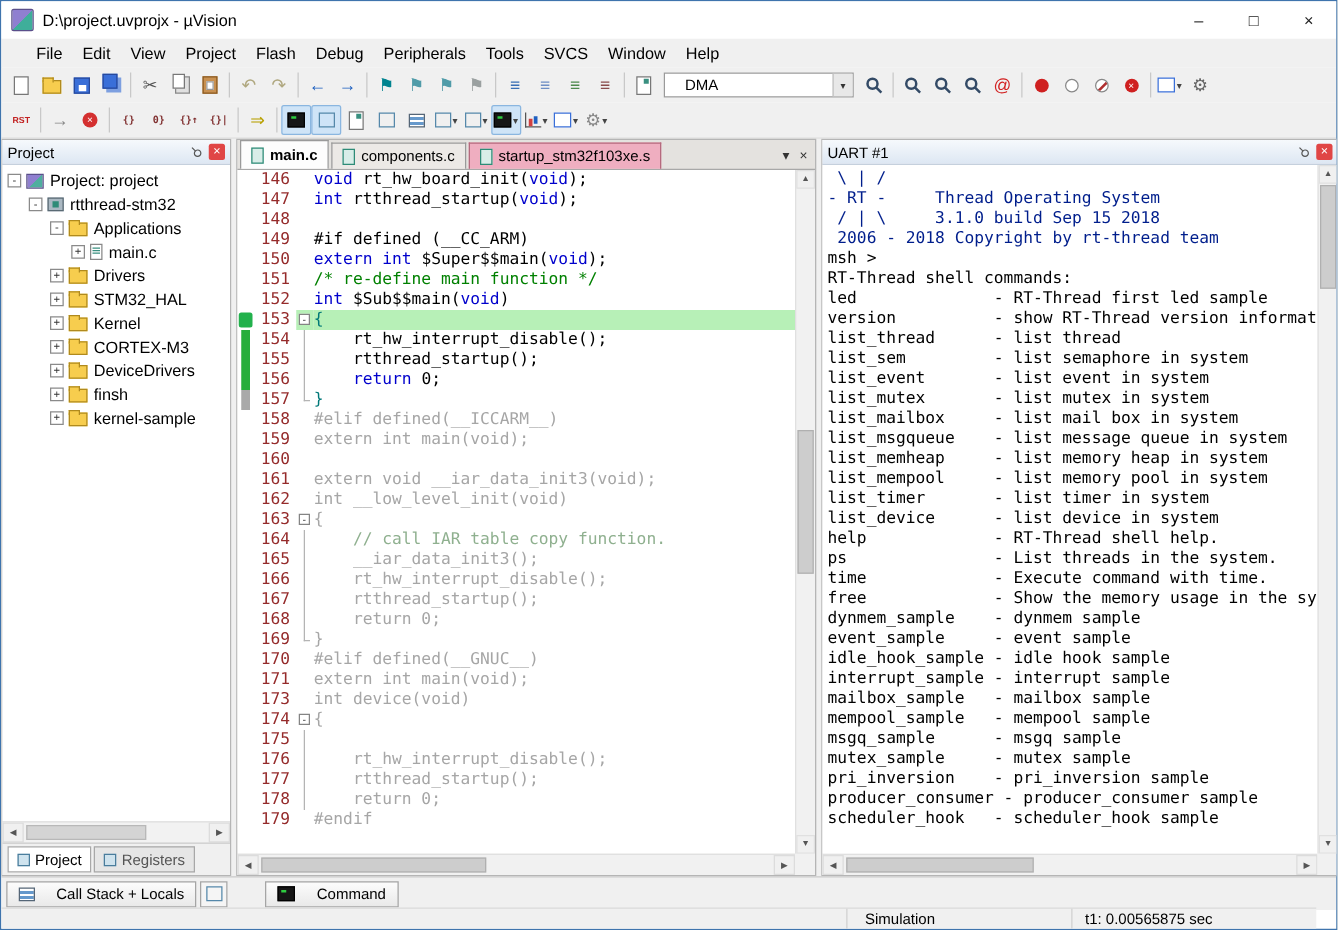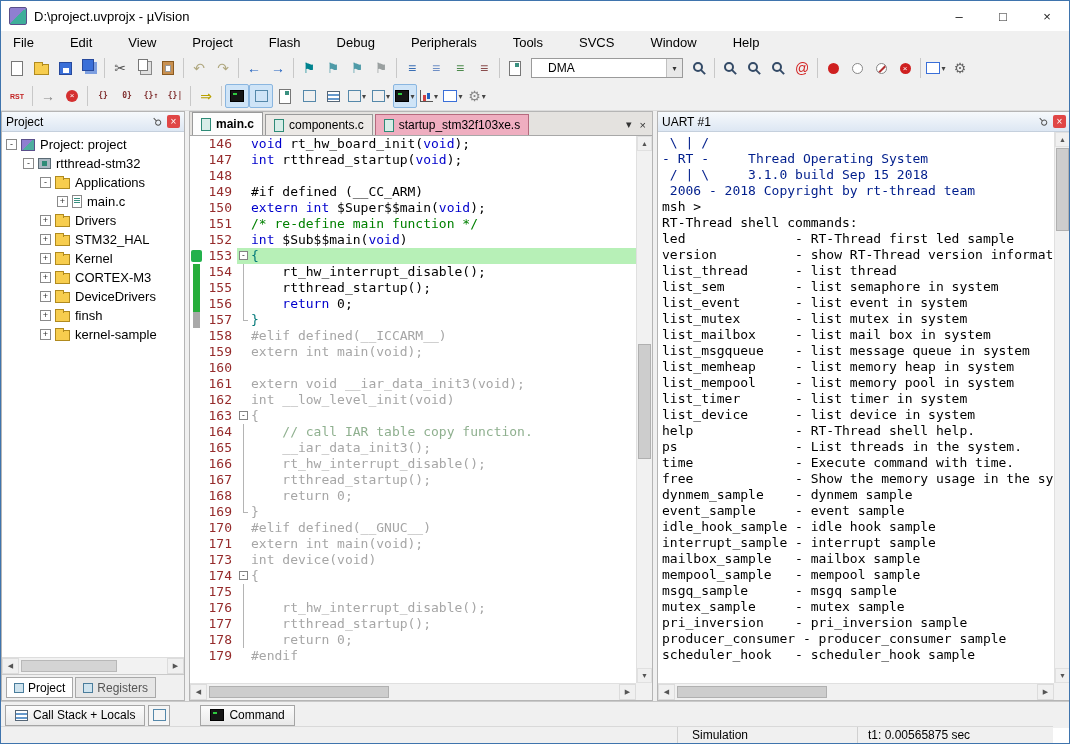--- a/index.html
+++ b/index.html
@@ -7,21 +7,21 @@
   #app{position:relative;width:1070px;height:744px;background:#fff;border:1px solid #3f74ad;overflow:hidden;font-size:13px;color:#000;}
 
   
   .titlebar{position:absolute;top:0;left:0;right:0;height:30px;background:#fff;display:flex;align-items:center;}
   .app-icon{width:18px;height:18px;margin:0 7px 0 8px;border-radius:2px;background:linear-gradient(135deg,#8f7fd0 0 50%,#3fae9a 50% 100%);border:1px solid #5a4f8a;flex:none;}
   .title-text{font-size:13px;}
   .win-btns{margin-left:auto;display:flex;height:100%;}
   .win-btn{width:44px;height:100%;display:flex;align-items:center;justify-content:center;font-size:13px;color:#222;}
 
   
-  .menubar{position:absolute;top:30px;left:0;right:0;height:23px;background:#f0f0f0;display:flex;align-items:center;padding-left:4px;gap:20px;}
+  .menubar{position:absolute;top:30px;left:0;right:0;height:23px;background:#f0f0f0;display:flex;align-items:center;padding-left:20px;}
   .menu-item{padding:3px 8px;font-size:13px;}
 
   
   .tbrow{position:absolute;left:0;right:0;background:#f0f0f0;display:flex;align-items:center;padding-left:4px;}
   .tb1{top:53px;height:28px;}
   .tb2{top:81px;height:29px;border-bottom:1px solid #dcdcdc;}
   .tb-btn{width:24px;height:24px;display:flex;align-items:center;justify-content:center;border:1px solid transparent;border-radius:2px;position:relative;flex:none;}
   .tb-btn.pressed{background:#cfe4f7;border-color:#8ab6e0;}
   .tb-sep{width:1px;height:20px;background:#c8c8c8;margin:0 3px;flex:none;}
   .tbi{font-size:14px;line-height:1;display:flex;align-items:center;justify-content:center;}
@@ -135,21 +135,21 @@
 
   
   .panel-uart .vscroll{top:20px;}
   .uart-content{position:absolute;top:20px;left:0;right:16px;bottom:17px;background:#fff;overflow:hidden;padding:3px 0 0 4px;}
   .uline{height:16px;font-family:"DejaVu Sans Mono",monospace;font-size:13px;line-height:16px;white-space:pre;}
   .u-nav{color:#001e8c;}
   .u-txt{color:#000;}
 
   
   .dockrow{position:absolute;left:0;right:0;top:700px;height:27px;background:#f0f0f0;border-top:1px solid #c9c9c9;display:flex;align-items:center;}
-  .dock-tab{display:flex;align-items:center;gap:5px;height:21px;padding:0 9px;background:linear-gradient(#fcfcfc,#e9e9e9);border:1px solid #a5a5a5;font-size:12px;margin-left:4px;flex:none;}
+  .dock-tab{display:flex;align-items:center;gap:17px;height:21px;padding:0 9px;background:linear-gradient(#fcfcfc,#e9e9e9);border:1px solid #a5a5a5;font-size:12px;margin-left:4px;flex:none;}
   .dock-btn{width:22px;height:21px;border:1px solid #a5a5a5;background:#f5f5f5;display:flex;align-items:center;justify-content:center;margin-left:3px;flex:none;}
   .dock-spacer{width:26px;flex:none;}
   .statusbar{position:absolute;left:0;right:16px;bottom:0;height:17px;background:#f0f0f0;border-top:1px solid #d9d9d9;display:flex;align-items:center;font-size:12px;}
   .st-left{flex:1;height:100%;border-right:1px solid #d0d0d0;}
   .st-sim{width:180px;height:100%;display:flex;align-items:center;padding-left:14px;border-right:1px solid #d0d0d0;}
   .st-time{width:195px;height:100%;display:flex;align-items:center;padding-left:10px;}
 </style>
 </head>
 <body>
 

